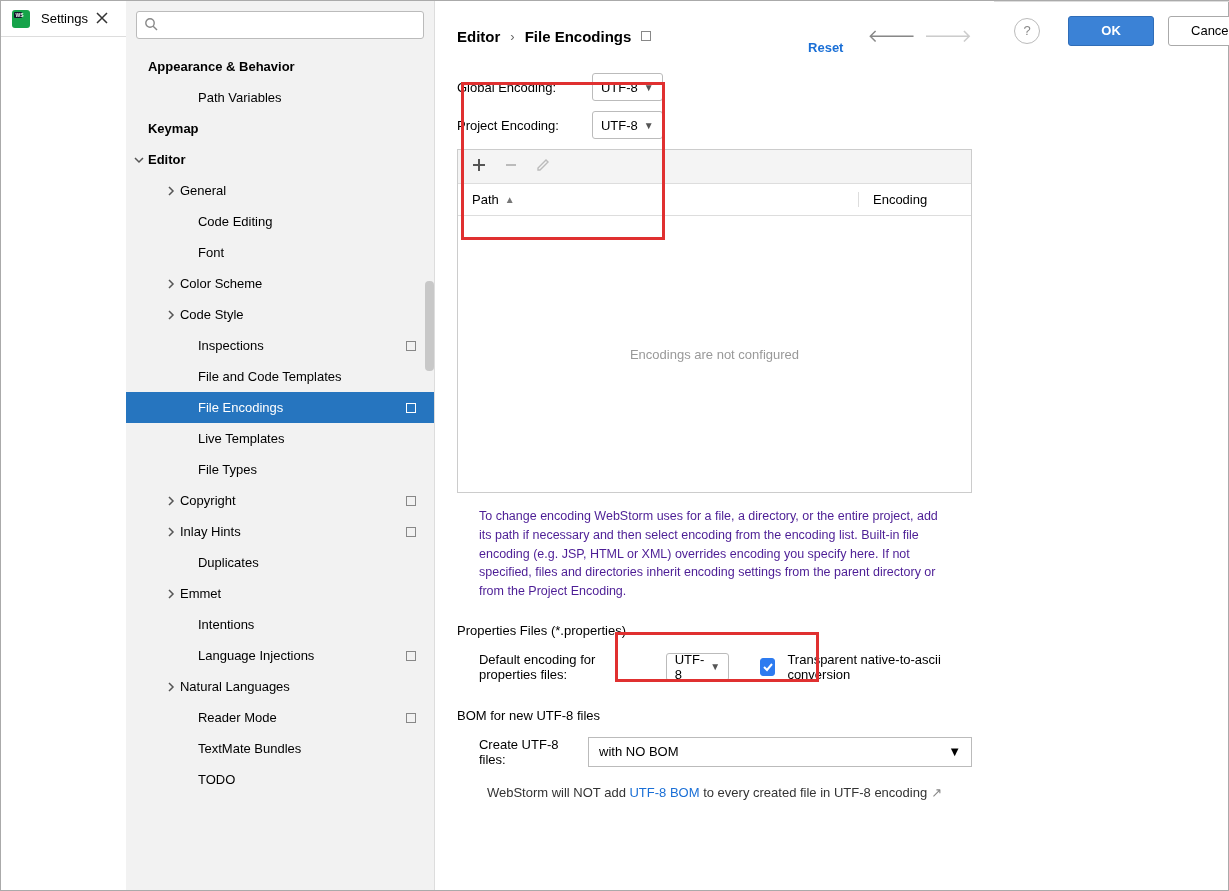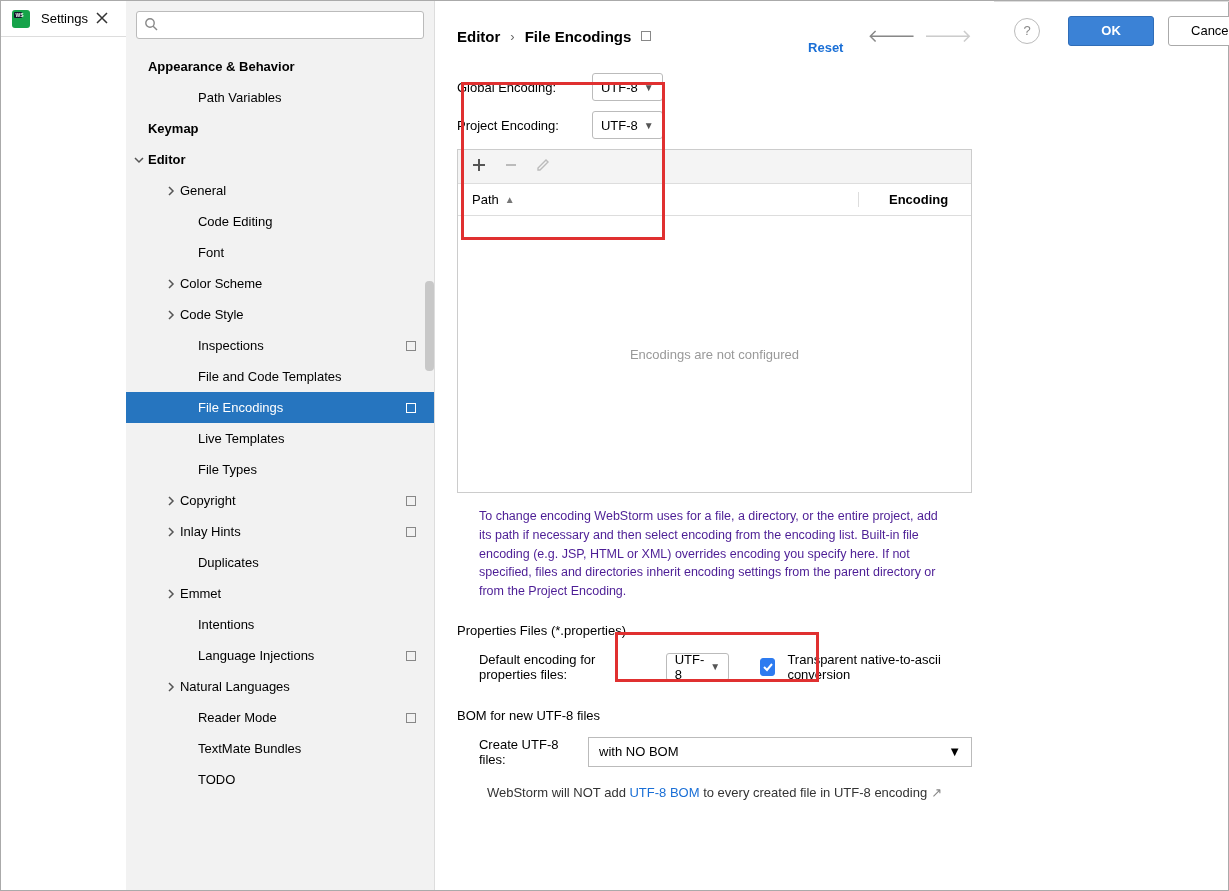--- a/index.html
+++ b/index.html
@@ -42,21 +42,21 @@
 .dropdown .dd-v { }
 .dropdown .dd-caret { color:#555; font-size:10px;}
 .highlight-box-1 { position:absolute; border:3px solid #e03030; pointer-events:none; left:461px; top:82px; width:204px; height:158px; z-index:5;}
 .highlight-box-2 { position:absolute; border:3px solid #e03030; pointer-events:none; left:615px; top:632px; width:204px; height:50px; z-index:5;}
 .table-box { border:1px solid #ccc; border-radius:0; margin-top:4px; display:flex; flex-direction:column; height:344px;}
 .table-toolbar { height:34px; background:#f4f4f4; border-bottom:1px solid #ddd; display:flex; align-items:center; gap:18px; padding-left:14px;}
 .tb-btn { color:#888; cursor:pointer; font-size:16px; }
 .tb-btn.enabled { color:#555; }
 .table-header { height:32px; display:flex; align-items:center; border-bottom:1px solid #ddd; }
 .th-path { flex:0 0 400px; padding-left:14px; display:flex; align-items:center; gap:6px;}
-.th-enc { flex:1; border-left:1px solid #ddd; padding-left:30px;font-weight:bold; }
+.th-enc { flex:1; border-left:1px solid #ddd; padding-left:14px; }
 .table-empty { flex:1; display:flex; align-items:center; justify-content:center; color:#999; }
 .help-text { color:#4c1d95; font-size:12.5px; line-height:1.5; margin:14px 22px 0 22px; }
 .section-title { margin-top:22px; font-size:13px; }
 .prop-row { display:flex; align-items:center; margin-top:14px; margin-left:22px; gap:12px;}
 .checkbox { width:18px; height:18px; border:1px solid #888; border-radius:3px; display:inline-flex; align-items:center; justify-content:center; background:#fff; cursor:pointer;}
 .checkbox.checked { background:#2d7bf0; border-color:#2d7bf0; color:#fff; }
 .bom-row { display:flex; align-items:flex-end; margin-top:14px; margin-left:22px; gap:14px;}
 .wide-select { border:1px solid #bbb; height:30px; display:flex; align-items:center; padding:0 10px; width:440px; background:#fff; cursor:pointer; justify-content:space-between;}
 .bom-note { text-align:center; margin-top:18px; color:#333;}
 .bom-note .link { color:#1a6fd6; cursor:pointer;}

